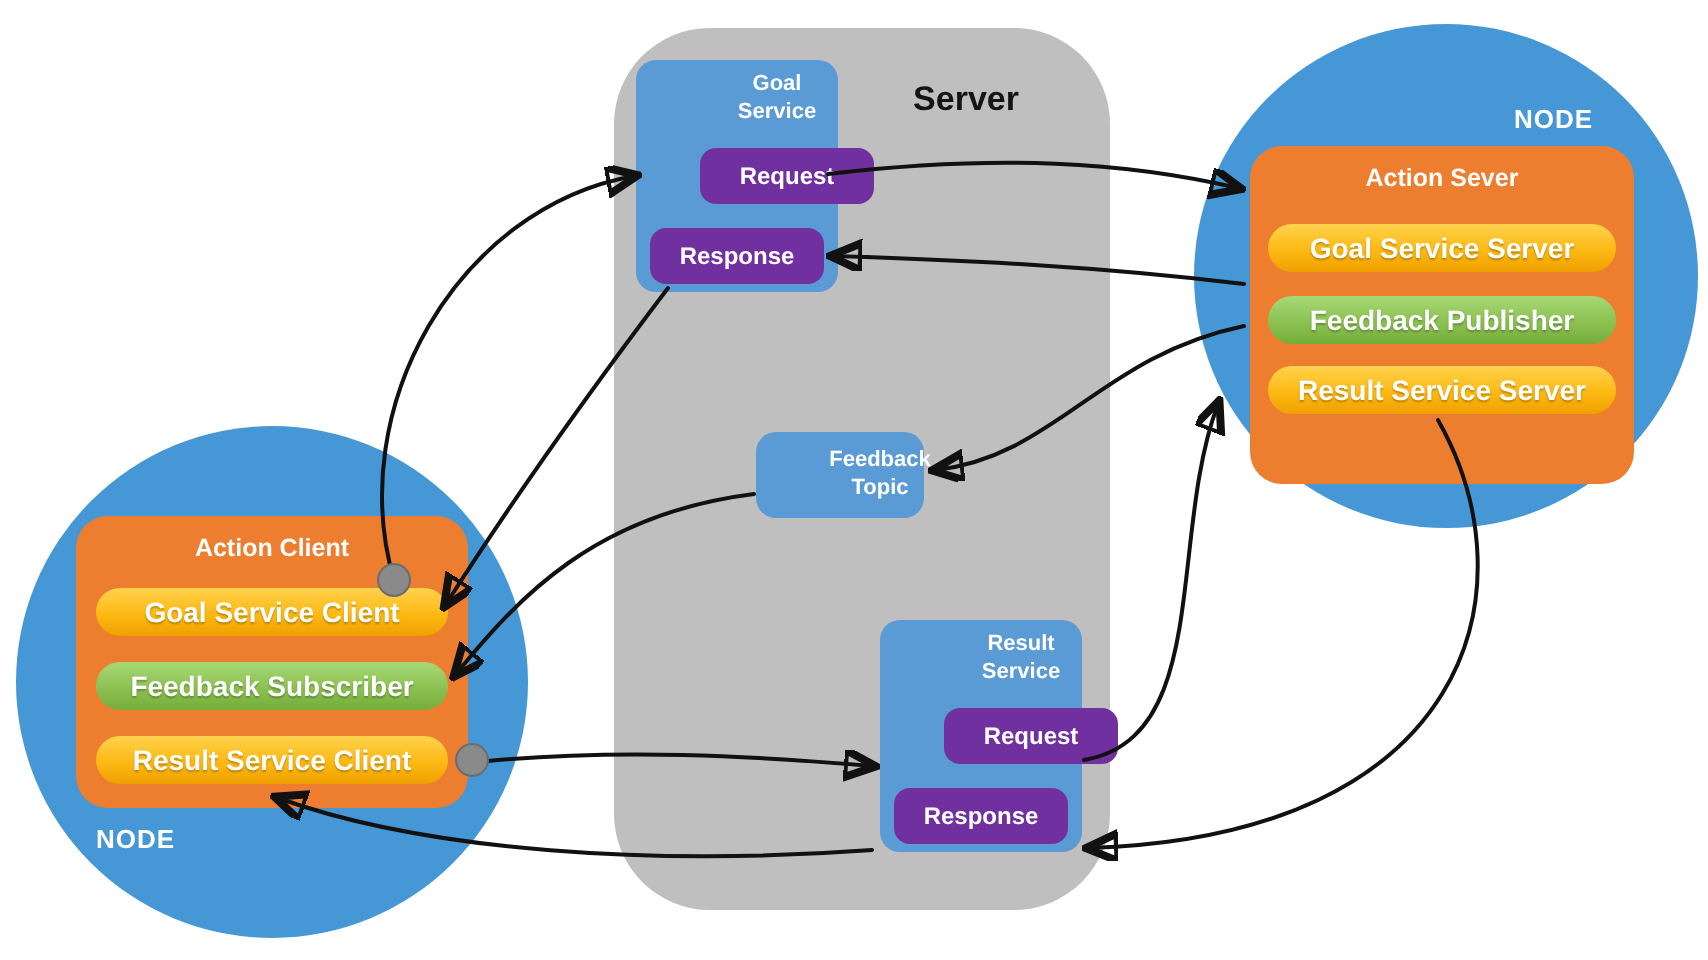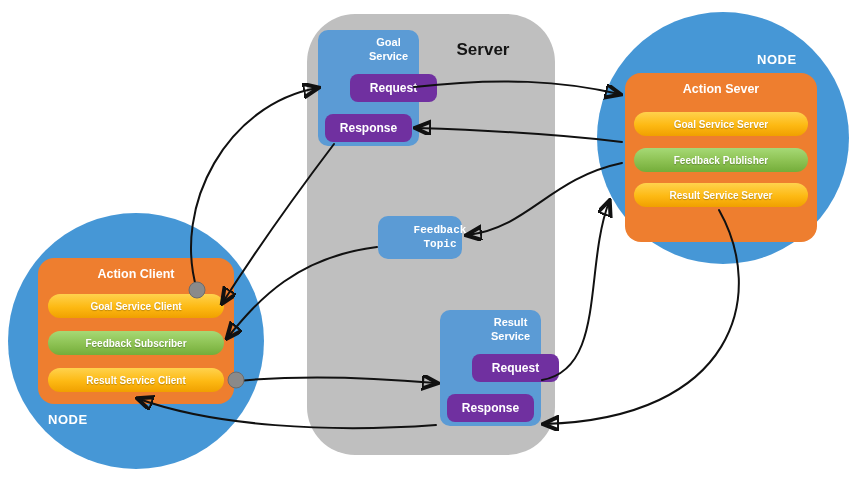--- a/index.html
+++ b/index.html
@@ -19,39 +19,39 @@
   .action-title { position:absolute; left:423px; top:40px; width:120px; text-align:center;
     font-size:17px; font-weight:bold; color:#141414; }
 
   
   .svc-box { position:absolute; background:#5b9bd5; border-radius:10px; }
   .svc-box.goal   { left:318px; top:30px;  width:101px; height:116px; }
   .svc-box.result { left:440px; top:310px; width:101px; height:116px; }
   .svc-box.topic  { left:378px; top:216px; width:84px;  height:43px; }
   .svc-label { position:absolute; left:0; top:5px; width:100%; text-align:center;
     color:#ffffff; font-size:11px; font-weight:bold; line-height:14px;padding-left:20px; }
-  .svc-box.topic .svc-label { top:7px;font-family:Liberation Mono, monospace; }
+  .svc-box.topic .svc-label { top:7px; }
 
   
   .pr-btn { position:absolute; left:7px; width:87px; height:28px; background:#7030a0;
     border-radius:8px; display:flex; align-items:center; justify-content:center;
     color:#ffffff; font-size:12px; font-weight:bold; }
   .pr-btn.req { top:44px;margin-left:25px; }
   .pr-btn.res { top:84px; }
 
   
   .orange-box { position:absolute; background:#ee7e2f; border-radius:16px; }
   .orange-box.client { left:38px;  top:258px; width:196px; height:146px; }
   .orange-box.server { left:625px; top:73px;  width:192px; height:169px; }
   .orange-title { position:absolute; left:0; top:9px; width:100%; text-align:center;
     color:#ffffff; font-size:12.5px; font-weight:bold; }
 
   
   .pill { position:absolute; height:24px; border-radius:12px; display:flex;
-    align-items:center; justify-content:center; color:#ffffff; font-size:10px;
+    align-items:center; justify-content:center; color:#ffffff; font-size:14px;
     font-weight:bold; text-shadow:0 1px 1px rgba(0,0,0,0.25); }
   .pill.yellow { background:linear-gradient(to bottom,#ffd24d,#fdb913 55%,#f0a000); }
   .pill.green  { background:linear-gradient(to bottom,#a6d975,#8cc152 55%,#74ad3a); }
   .orange-box.client .pill { left:10px; width:176px; }
   .orange-box.client .pill.p1 { top:36px; }
   .orange-box.client .pill.p2 { top:73px; }
   .orange-box.client .pill.p3 { top:110px; }
   .orange-box.server .pill { left:9px; width:174px; }
   .orange-box.server .pill.p1 { top:39px; }
   .orange-box.server .pill.p2 { top:75px; }

